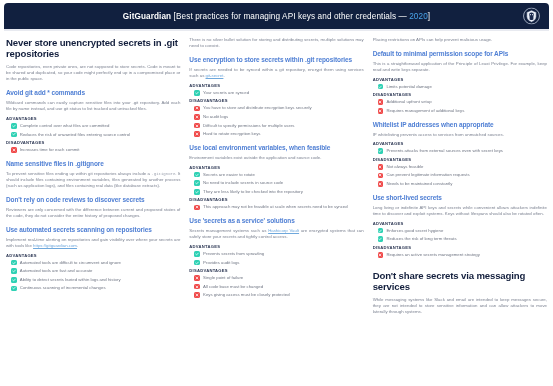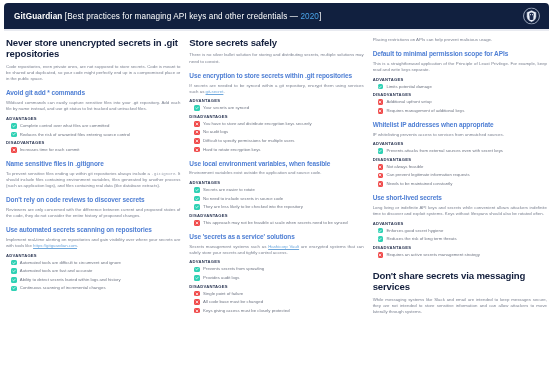--- a/index.html
+++ b/index.html
@@ -13,20 +13,21 @@
 
   
   .header {
     position: relative;
     height: 26px;
     margin: 3px 4px 0 4px;
     background: #11203f;
     border-radius: 4px 4px 0 0;
     display: flex; align-items: center;
     padding: 0 10px;
+    justify-content: center;
   }
   .header-title {
     color: #ffffff;
     font-size: 8.2px;
     letter-spacing: .1px;
     white-space: nowrap;
   }
   .header-title .brand { font-weight: bold; }
   .header-title .year { color: #4aa3e8; }
   .logo-wrap {
@@ -221,21 +222,20 @@
                 <svg width="4" height="4" viewBox="0 0 10 10">
                   <path d="M1.8 5.2 L4 7.3 L8.2 2.8" fill="none" stroke="#ffffff" stroke-width="1.8" stroke-linecap="round" stroke-linejoin="round"></path>
                 </svg>
               </span>
               <span class="item-text">Continuous scanning of incremental changes</span>
             </li>
           </ul>
         </div>
       </div>
     <div class="col">
-        <div class="col-title">Store secrets safely</div>
         <div class="col-intro">There is no silver bullet solution for storing and distributing secrets, multiple solutions may need to coexist.</div>
         <div class="sec">
           <div class="sec-title">Use encryption to store secrets within .git repositories</div>
           <div class="sec-body">If secrets are needed to be synced within a git repository, encrypt them using services such as <span class="lnk">git-secret</span>.</div>
           <div class="list-label">ADVANTAGES</div>
           <ul class="items">
             <li>
               <span class="badge ok">
                 <svg width="4" height="4" viewBox="0 0 10 10">
                   <path d="M1.8 5.2 L4 7.3 L8.2 2.8" fill="none" stroke="#ffffff" stroke-width="1.8" stroke-linecap="round" stroke-linejoin="round"></path>

